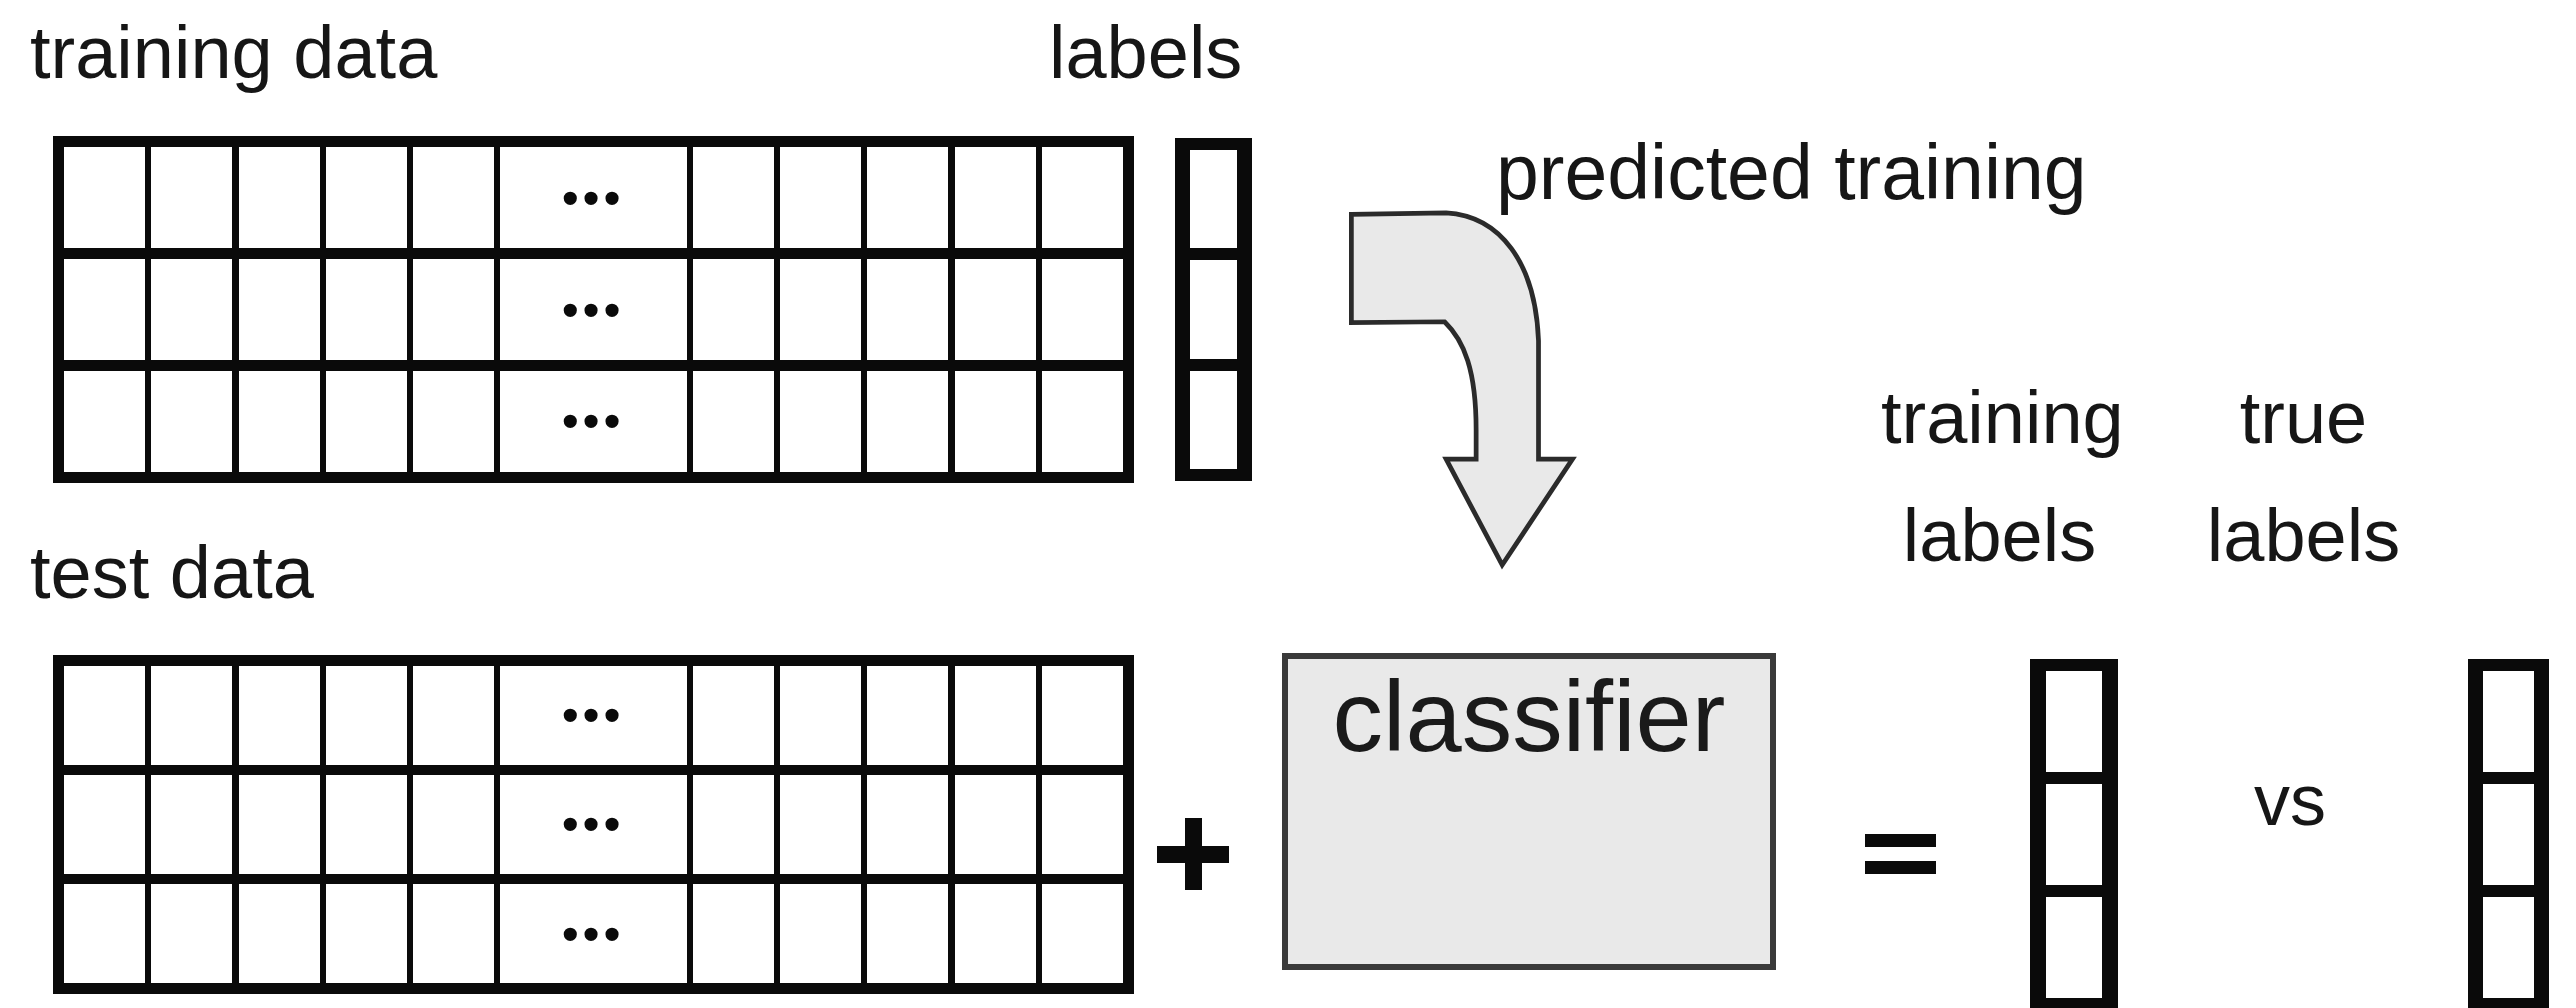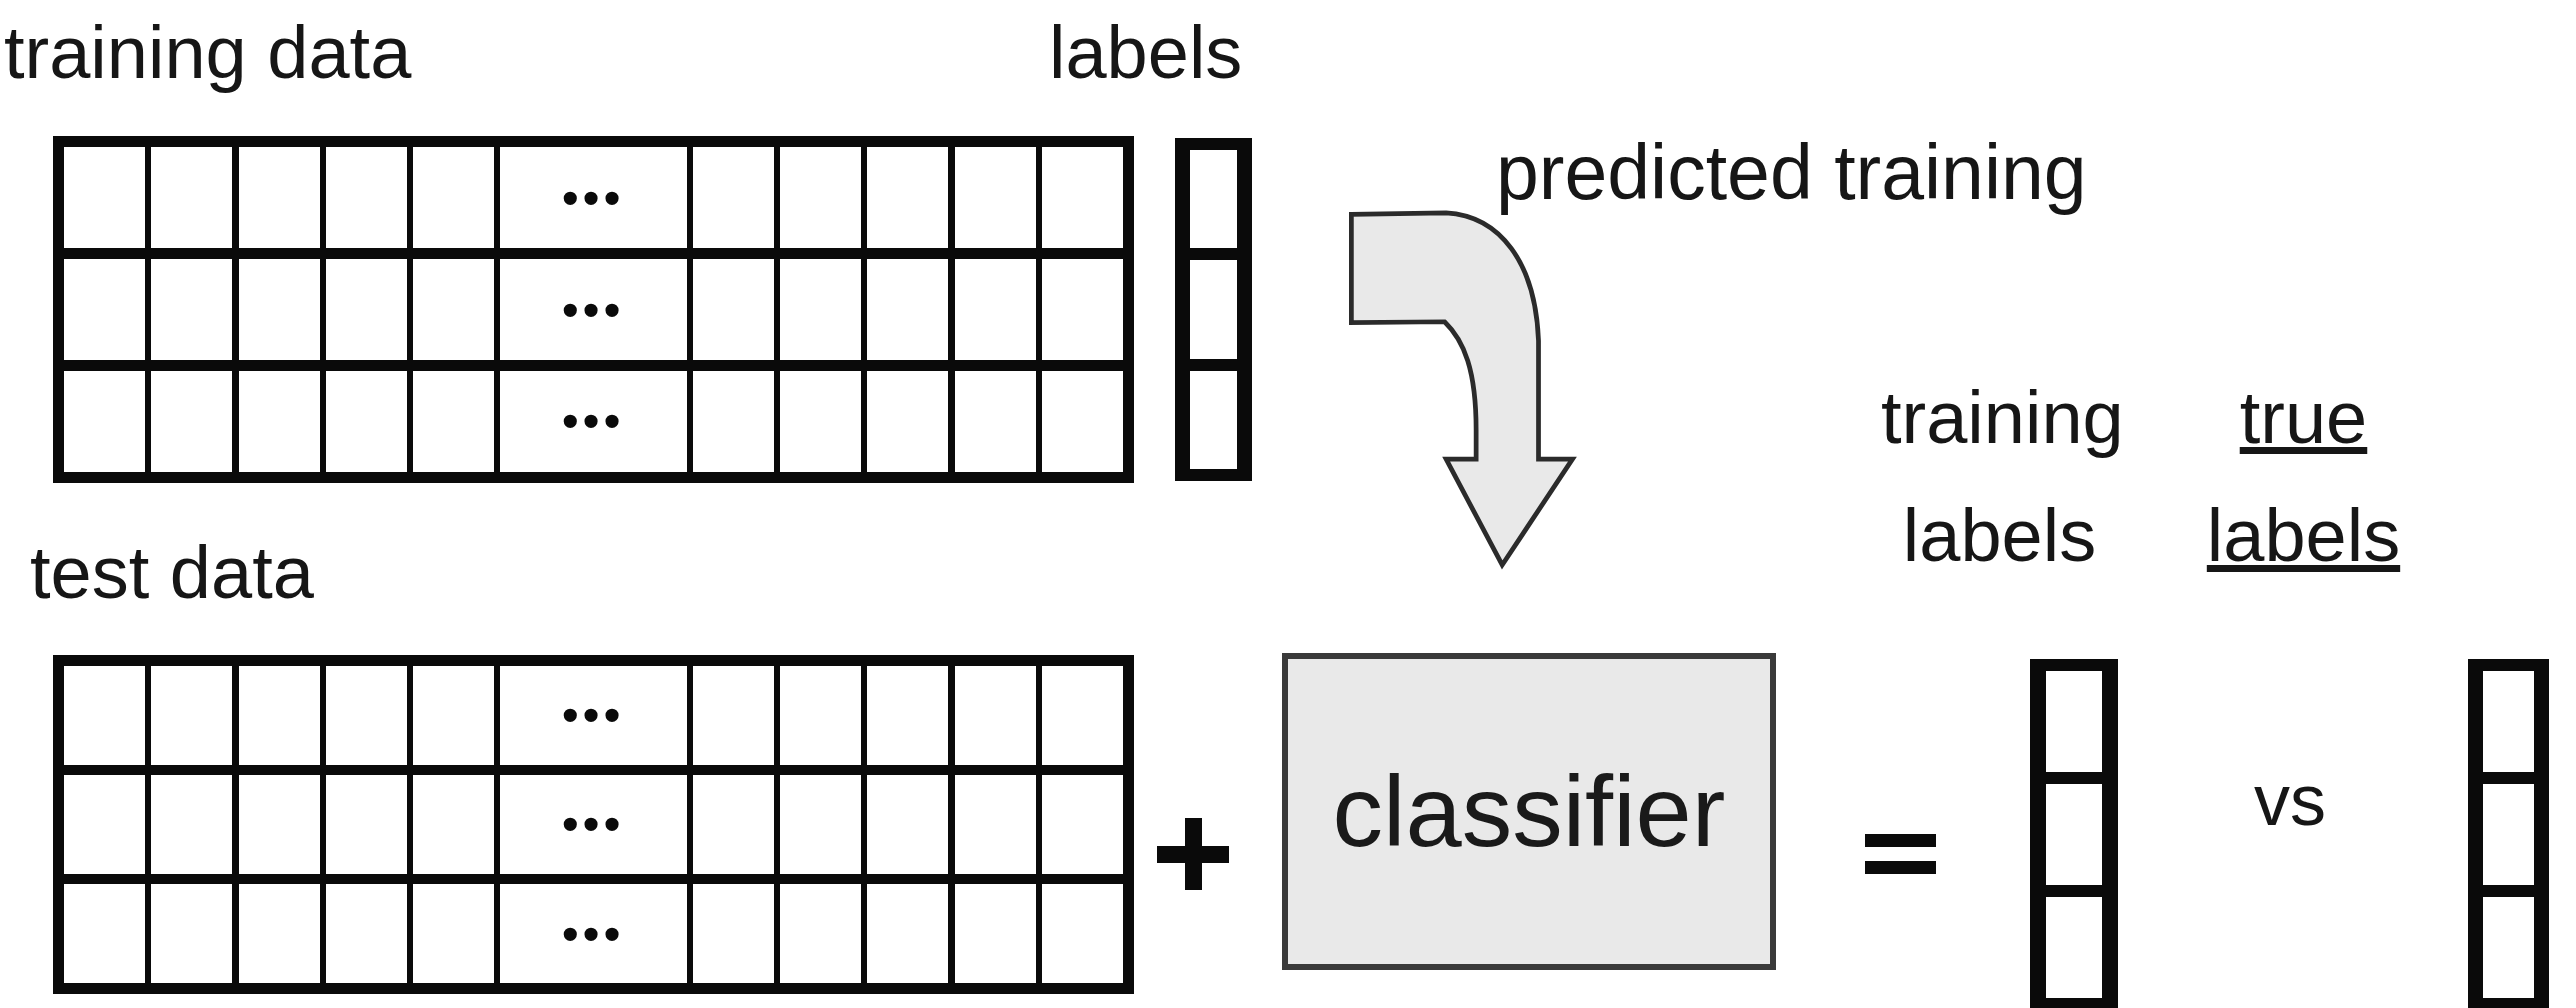--- a/index.html
+++ b/index.html
@@ -37,43 +37,43 @@
                    border:12.6px solid var(--ink-strong,#0a0a0a);
                    border-left-width:16.6px; border-right-width:16.6px; }
   .vec-true      { left:2468px; top:659px; width:51px; height:327px;
                    border:12.6px solid var(--ink-strong,#0a0a0a);
                    border-left-width:15px; border-right-width:15px; }
 
   
   .classifier-box {
     position:absolute; left:1282px; top:653px; width:494px; height:317px;
     background:var(--fill-gray,#e9e9e9); border:6.3px solid var(--stroke-gray,#3a3a3a);
-    display:flex; align-items:center; justify-content:center; box-sizing:border-box;
+    display:flex; justify-content:center; box-sizing:border-box;
   }
   .classifier-box .txt { font-size:101px; color:#1a1a1a; }
 
   
   .op { position:absolute; }
   .bar { position:absolute; background:var(--ink-strong,#0a0a0a); }
   .plus   { left:1157px; top:818px; width:72px; height:72px; }
   .plus .h { left:0; top:28px; width:72px; height:16.6px; }
   .plus .v { left:28px; top:0; width:16.6px; height:72px; }
   .equals { left:1865px; top:834px; width:71px; height:40px; }
   .equals .t { left:0; top:0;   width:71px; height:13.4px; }
   .equals .b { left:0; top:27px; width:71px; height:13.4px; }
 
   
   .two-line { position:absolute; top:359px; width:237px; text-align:center;
               font-size:74px; line-height:118px; }
   .pred-block { left:1881px; }
-  .true-block { left:2185px;text-decoration:underline; }
+  .true-block { left:2185px; }
   .vs { left:2254px; top:759px; font-size:72px; }
 
   .ct-label { left:1496px; top:128px; font-size:77px; }
-  .train-label { left:4px; top:9.5px;text-align:center; }
+  .train-label { left:30px; top:9.5px;text-align:center; }
   .labels-label { left:1049px; top:9.5px; }
   .test-label { left:30px; top:530px; }
 
   .arrow-wrap { position:absolute; left:1341px; top:197px; width:245px; height:379px; }
 </style>
 </head>
 <body>
 
 <div class="canvas" style="--bg: #ffffff; --ink: #161616; --ink-strong: #0a0a0a; --fill-gray: #e9e9e9; --stroke-gray: #3a3a3a;">
 

